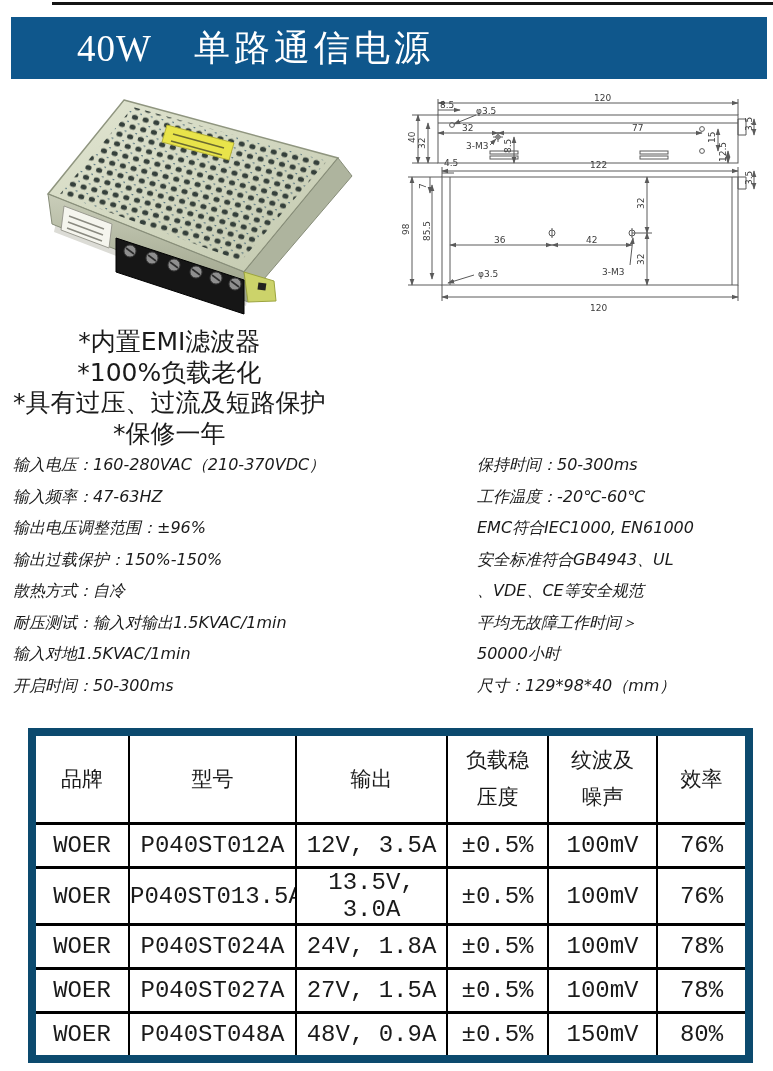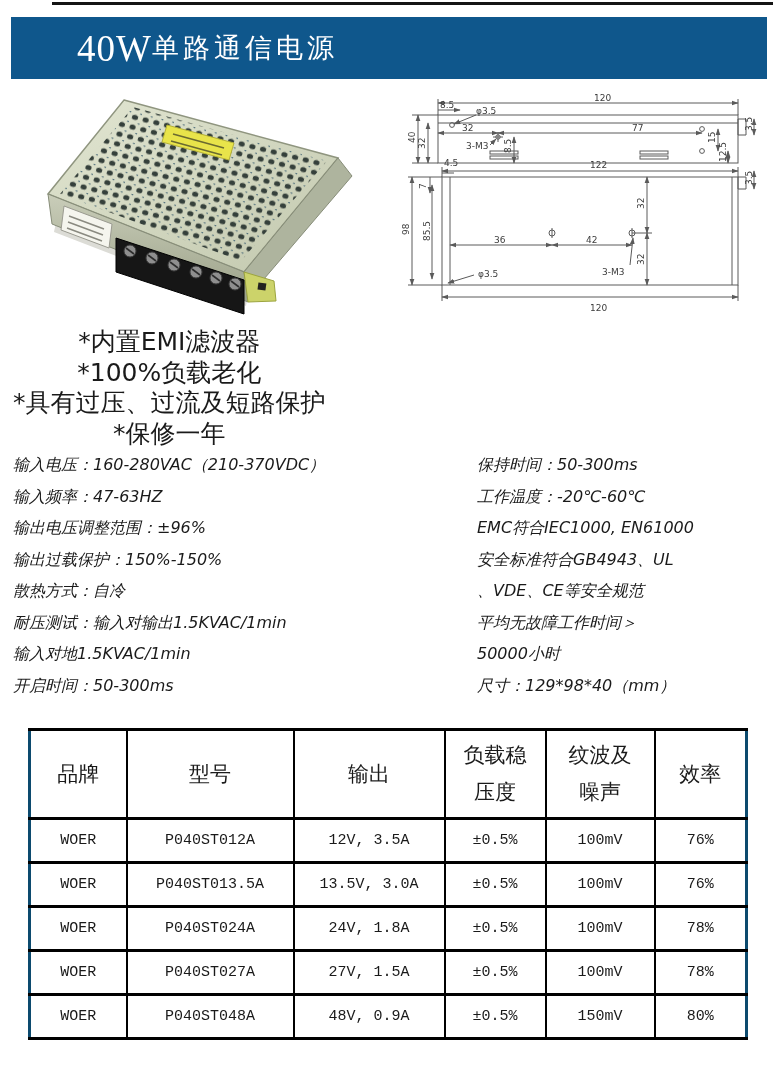--- a/index.html
+++ b/index.html
@@ -3,37 +3,37 @@
 <meta charset="utf-8">
 <style>
   html,body{margin:0;padding:0;background:#fff;}
   #page{position:relative;width:773px;height:1071px;background:#ffffff;overflow:hidden;
         font-family:"DejaVu Sans","Liberation Sans",sans-serif;color:#1a1a1a;}
   .top-rule{position:absolute;left:52px;top:2px;width:721px;height:3px;background:#141414;}
   .banner{position:absolute;left:11px;top:17px;width:756px;height:62px;background:#0f578c;
           display:flex;align-items:center;color:#ffffff;
           font-family:"Liberation Serif","DejaVu Serif",serif;}
   .banner .wattage{margin-left:66px;font-size:37px;letter-spacing:1px;}
-  .banner .title{font-size:27px;letter-spacing:4px;}
+  .banner .title{margin-left:42px;font-size:36px;letter-spacing:4px;}
   .photo{position:absolute;left:46px;top:90px;}
   .drawing{position:absolute;left:402px;top:93px;}
   .drawing text{font-family:"DejaVu Sans",sans-serif;font-size:9px;fill:#3c3c3c;}
   .features{position:absolute;left:13px;top:327px;list-style:none;margin:0;padding:0;
             font-size:25px;line-height:30.5px;font-weight:500;text-align:center;}
   .specs{position:absolute;top:449px;font-size:16px;line-height:31.5px;font-weight:500;font-style:italic;}
   .specs-left{left:13px;width:462px;}
   .specs-right{left:477px;width:296px;}
   table.models{position:absolute;left:28px;top:728px;width:717px;border-collapse:collapse;
                table-layout:fixed;text-align:center;}
   table.models th,table.models td{border:2px solid #000;border-top-width:3px;border-bottom-width:3px;
                padding:0;overflow:hidden;}
-  table.models{border:3px solid #0c4a6e;}
+  table.models{border:8px solid #0c4a6e;}
   table.models th{height:86px;font-size:21px;font-weight:500;white-space:pre-line;line-height:1.75;
                font-family:"DejaVu Sans",sans-serif;}
-  table.models td{height:41px;font-size:15px;font-weight:400;
+  table.models td{height:41px;font-size:24px;font-weight:400;
                font-family:"Liberation Mono","DejaVu Sans Mono",monospace;margin-top:17px;}
 </style>
 </head>
 <body>
 
 <div id="page">
 
   <div class="top-rule"></div>
 
   <header class="banner">

